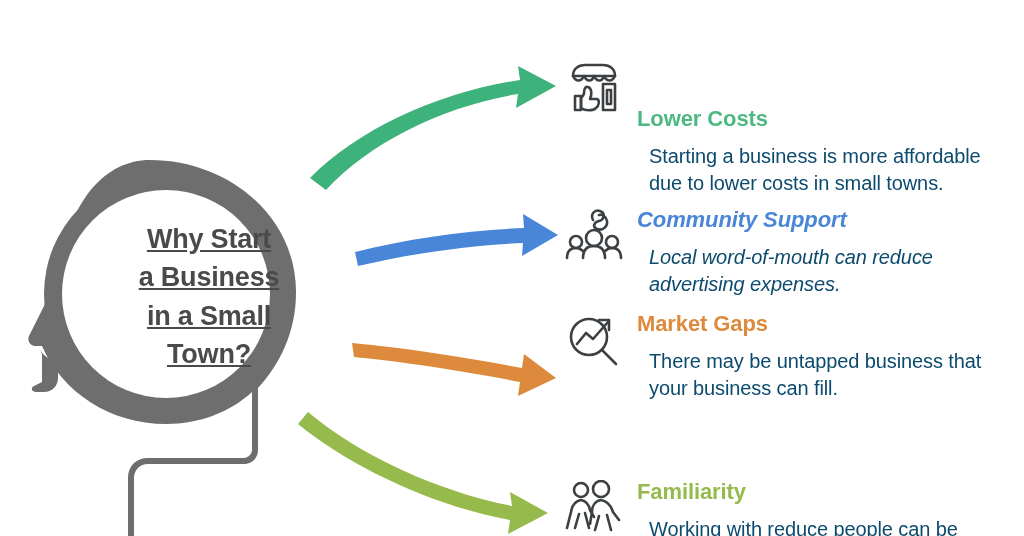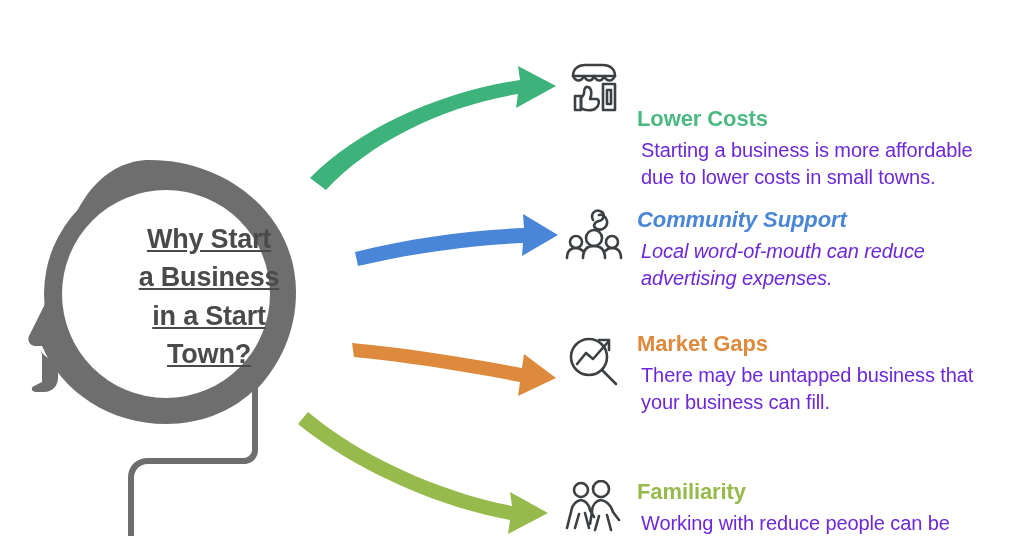--- a/index.html
+++ b/index.html
@@ -77,29 +77,29 @@
   }
   .item-title {
     font-size: 22px;
     font-weight: 700;
     line-height: 1.1;
     letter-spacing: -0.1px;
     margin: 0 0 6px 0;
   }
   .item-desc {
     font-size: 20px;
-    color: #6d28d9;
+    color: #0c4a6e;
     line-height: 1.36;
-    margin: 4px;
+    margin: 12px;
     letter-spacing: -0.1px;
   }
 
   #item-0 { top: 60px; }
   #item-1 { top: 208px; font-style: italic; }
-  #item-2 { top: 332px; }
+  #item-2 { top: 312px; }
   #item-3 { top: 480px; }
 </style>
 </head>
 <body>
 
 <div id="canvas">
 
   <div id="head-group">
     <svg id="head-svg" width="340" height="390" viewBox="0 0 340 390">
       <path d="M150 10
@@ -131,21 +131,21 @@
                L 36 242
                C 32 242 30 238 34 236
                L 42 232
                L 42 204 Z" fill="#6e6e6e"></path>
       <circle cx="166" cy="144" r="122" fill="#6e6e6e"></circle>
       <circle cx="166" cy="144" r="104" fill="#ffffff"></circle>
     </svg>
     <div id="head-question">
       <span class="qline">Why Start</span>
       <span class="qline">a Business</span>
-      <span class="qline">in a Start</span>
+      <span class="qline">in a Small</span>
       <span class="qline">Town?</span>
     </div>
   </div>
 
   <svg class="arrow-layer" viewBox="0 0 1024 536">
 
     <g>
       <path d="M310 178
                C 360 128 440 92 520 80
                L 518 66

